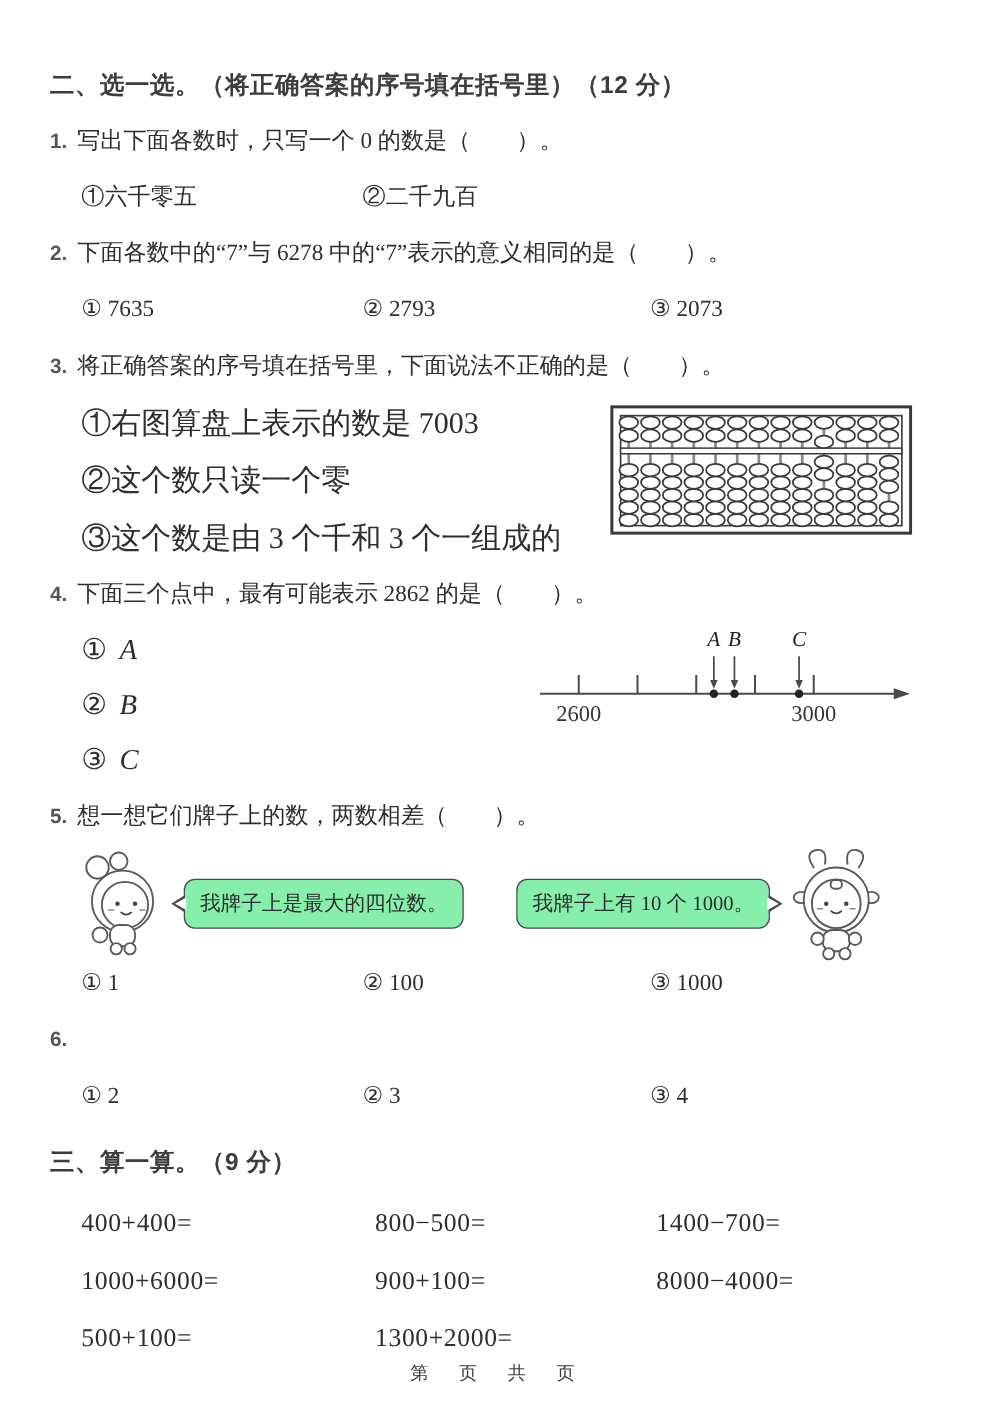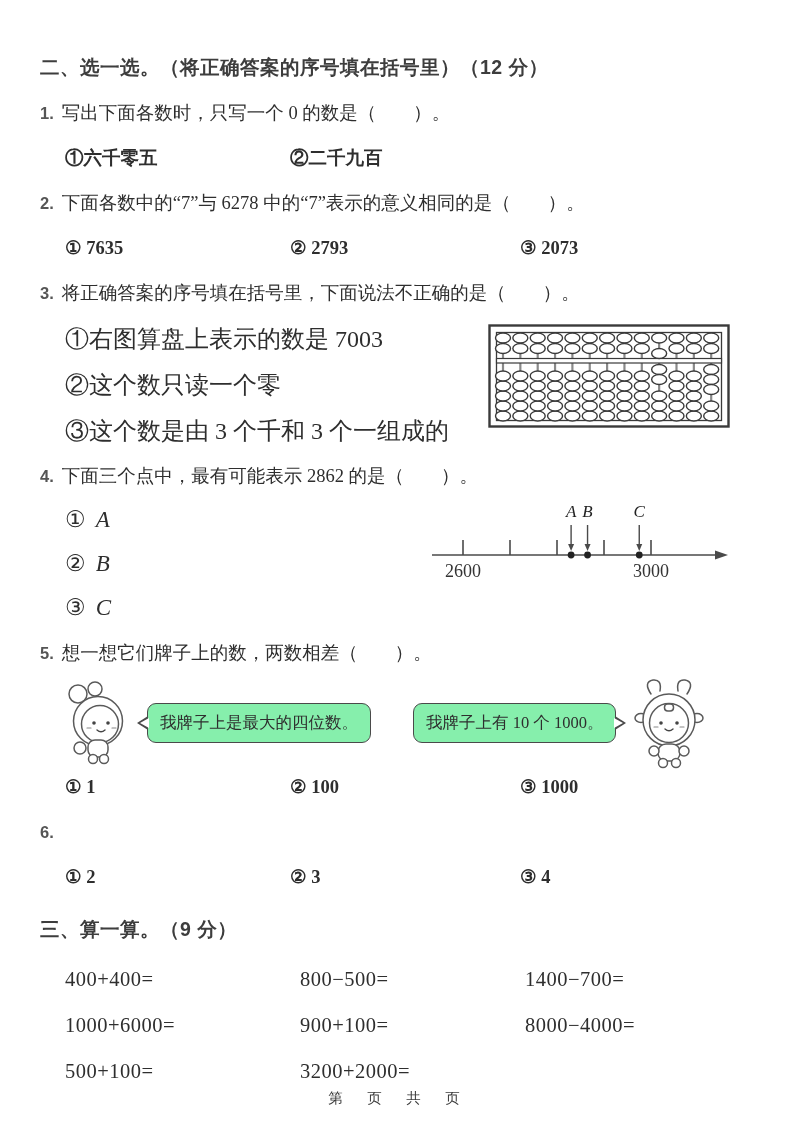--- a/index.html
+++ b/index.html
@@ -13,21 +13,21 @@
     font-size:19.5px;color:#3d3d3d;letter-spacing:.5px;
   }
   .sec-title.second{margin-top:26px;}
   .q-line{display:flex;align-items:baseline;margin-top:19px;font-size:18.5px;line-height:26px;}
   .q-num{
     font-family:"Liberation Sans",sans-serif;font-weight:bold;color:#555;
     font-size:16.5px;margin-right:8px;flex:0 0 auto;
   }
   .opts-row{
     display:grid;grid-template-columns:225px 230px 1fr;
-    padding-left:25px;margin-top:19px;font-size:18.5px;line-height:26px;font-weight:bold;
+    padding-left:25px;margin-top:19px;font-size:18.5px;line-height:26px;
   }
   .sub-opt{padding-left:25px;margin-top:20px;font-size:24px;line-height:26px;}
   .stack-opt{padding-left:25px;margin-top:18px;font-size:23px;line-height:26px;}
   .var{font-style:italic;margin-left:10px;font-family:"Liberation Serif",serif;}
   .q3-wrap{position:relative;}
   .abacus-box{position:absolute;right:23px;top:44px;}
   .q4-wrap{position:relative;}
   .numberline-box{position:absolute;left:390px;top:34px;}
   .bubble-row{display:flex;align-items:center;margin-top:10px;padding-left:14px;height:94px;}
   .bubble{
@@ -316,18 +316,18 @@
   <div class="sec-title second">三、算一算。（9 分）</div>
 
   <div class="calc-grid">
     <span>400+400=</span>
     <span>800−500=</span>
     <span>1400−700=</span>
     <span>1000+6000=</span>
     <span>900+100=</span>
     <span>8000−4000=</span>
     <span>500+100=</span>
-    <span>3200+2000=</span>
+    <span>1300+2000=</span>
   </div>
 
 </div>
 
 <div class="footer">第　页　共　页</div>
 
 </body></html>

